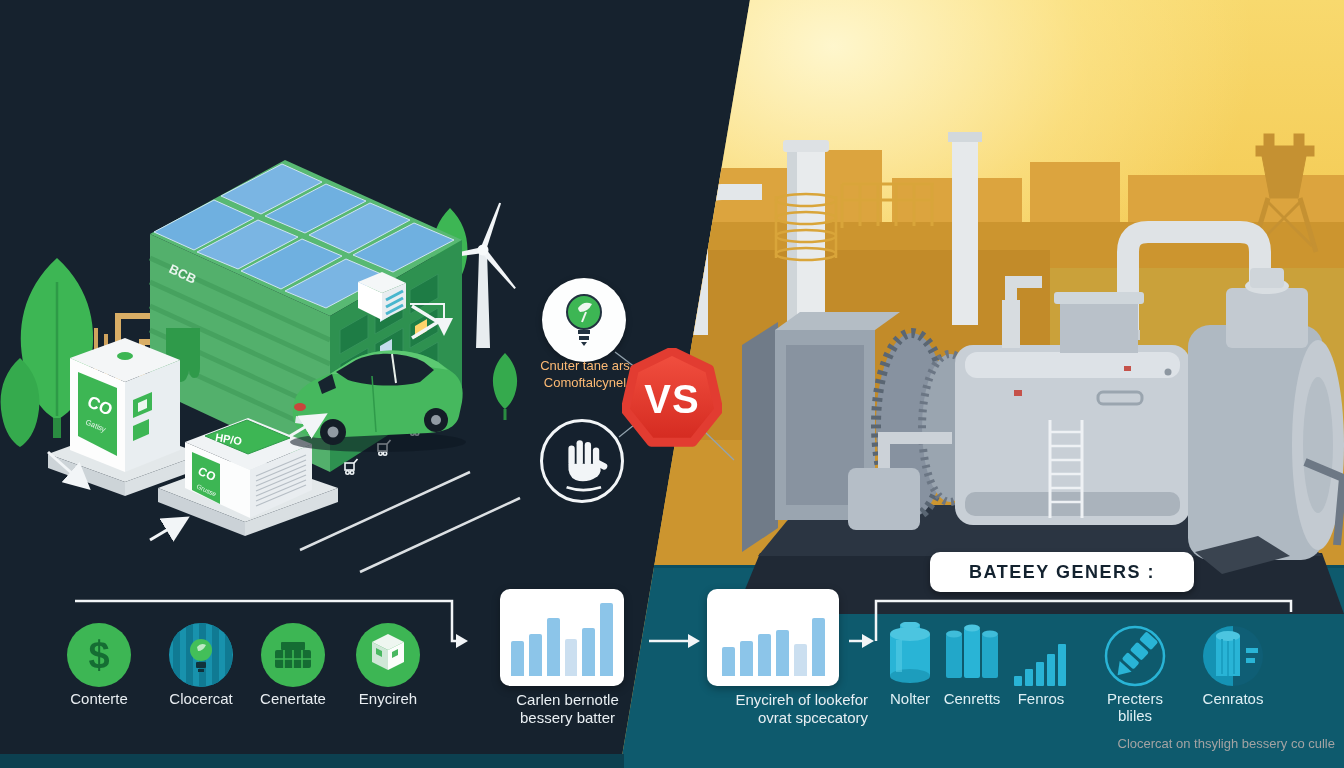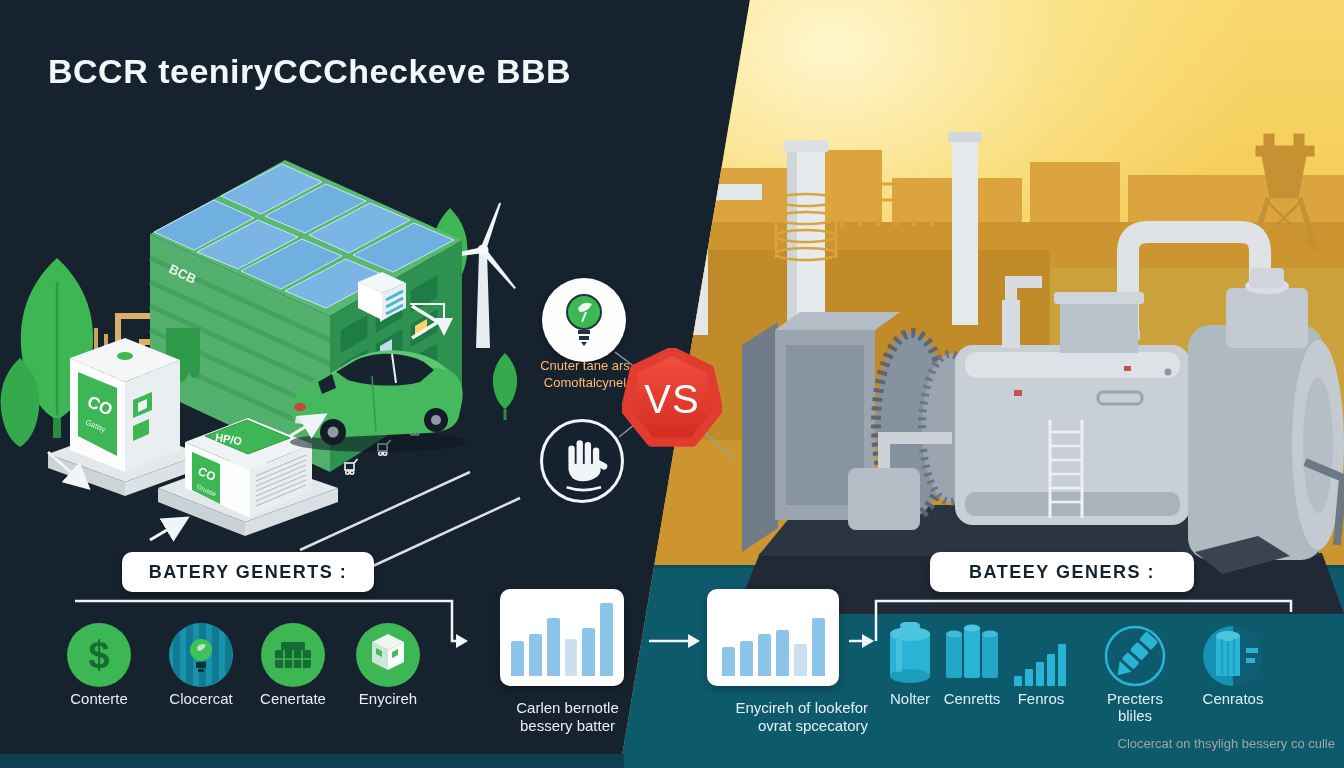--- a/index.html
+++ b/index.html
@@ -26,36 +26,36 @@
   #title{left:48px;top:52px;font-size:34px;font-weight:bold;color:#f4f7f9;letter-spacing:.5px;}
 
   
   #bulb-circle{left:542px;top:278px;width:84px;height:84px;border-radius:50%;background:#fdfefe;
     box-shadow:0 2px 6px rgba(0,0,0,.3);}
   #mid-note{left:506px;top:357px;width:158px;text-align:center;color:#fdba74;font-size:13px;line-height:17px;}
   #hand-circle{left:540px;top:419px;width:84px;height:84px;border-radius:50%;background:#15212e;
     border:3px solid #f2f5f7;box-sizing:border-box;}
   #vs-badge{left:622px;top:348px;width:100px;height:102px;}
   #vs-text{position:absolute;left:0;top:0;width:100%;height:100%;display:flex;align-items:center;
-    justify-content:center;color:#fff;font-size:40px;font-weight:normal;letter-spacing:1px;}
+    justify-content:center;color:#fff;font-size:40px;font-weight:bold;letter-spacing:1px;}
 
   
   .label-box{background:#fff;border-radius:10px;display:flex;align-items:center;justify-content:center;
     font-weight:bold;font-size:18px;letter-spacing:1.5px;color:#13222f;box-shadow:0 3px 6px rgba(0,0,0,.35);}
   #label-left{left:122px;top:552px;width:252px;height:40px;}
   #label-right{left:930px;top:552px;width:264px;height:40px;}
 
   
   .card{background:#fff;border-radius:10px;box-shadow:0 3px 8px rgba(0,0,0,.3);
     display:flex;align-items:flex-end;justify-content:center;gap:5px;padding:10px 11px;box-sizing:border-box;}
   #card1{left:500px;top:589px;width:124px;height:97px;}
   #card2{left:707px;top:589px;width:132px;height:97px;}
   .card .bar{width:13px;background:#8cc5e9;border-radius:2px 2px 0 0;}
   .card .bar.muted{background:#cbdff0;}
-  .cap{text-align:center;color:#e9eff3;font-size:15px;line-height:18px;margin-top:8px;}
+  .cap{text-align:center;color:#e9eff3;font-size:15px;line-height:18px;}
   #cap1{left:475px;top:691px;width:185px;}
   #cap2{left:678px;top:691px;width:190px;text-align:right;}
 
   
   .licon{width:64px;height:66px;}
   .licap{width:116px;text-align:center;color:#e9eef2;font-size:15px;top:690px;}
   .ricap{width:116px;text-align:center;color:#dff0f5;font-size:15px;line-height:17px;top:690px;}
   #footnote{left:1000px;top:736px;width:335px;text-align:right;color:#a3a3a3;font-size:13px;}
 </style>
 </head>
@@ -404,22 +404,20 @@
           <linearGradient id="vg" x1="0" y1="0" x2="0" y2="1">
         <stop offset="0" stop-color="#f25040"></stop>
             <stop offset="1" stop-color="#d42a20"></stop>
       </linearGradient>
         </defs>
       <polygon points="50,3 87.5,21.1 96.8,61.7 70.8,94.2 29.2,94.2 3.2,61.7 12.5,21.1" fill="url(#vg)" stroke="#e23c31" stroke-width="9" stroke-linejoin="round"></polygon>
     </svg>
     <div id="vs-text">VS</div>
   </div>
 
-  <div id="title" class="abs">BCCR teeniryCCCheckeve BBB</div>
-  <div id="label-left" class="abs label-box">BATERY GENERTS :</div>
   <div id="label-right" class="abs label-box">BATEEY GENERS :</div>
 
   <div id="card1" class="abs card">
       <div class="bar" style="height: 45%;"></div>
       <div class="bar" style="height: 55%;"></div>
       <div class="bar" style="height: 75%;"></div>
       <div class="bar muted" style="height: 48%;"></div>
       <div class="bar" style="height: 62%;"></div>
       <div class="bar" style="height: 95%;"></div>
     </div>

